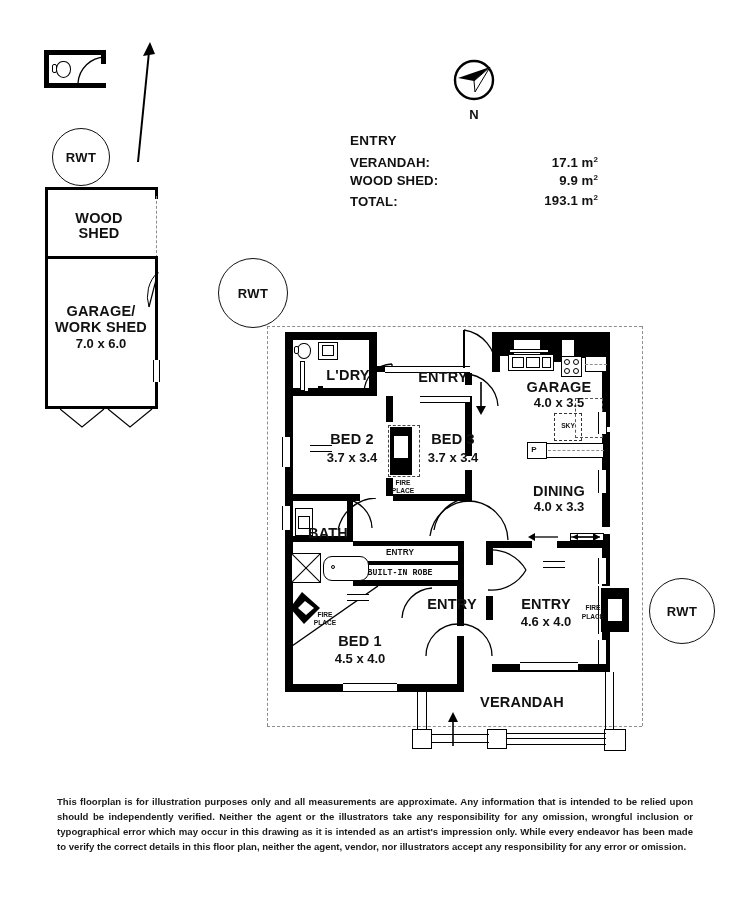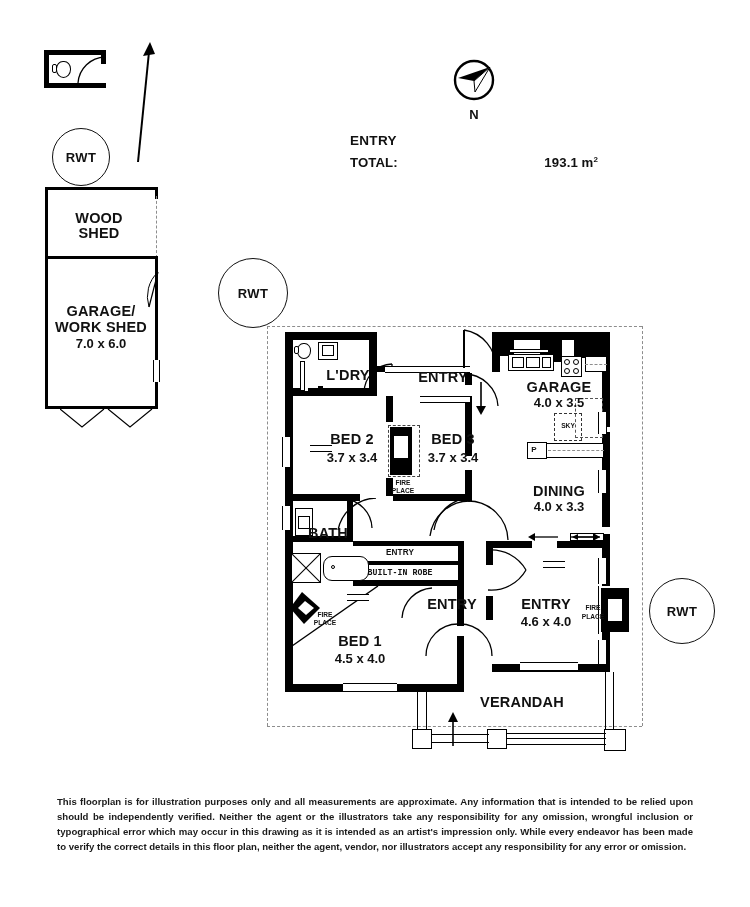--- a/index.html
+++ b/index.html
@@ -151,20 +151,28 @@
     <svg width="44" height="44" viewBox="0 0 44 44">
       <circle cx="22" cy="22" r="19" fill="#fff" stroke="#000" stroke-width="2.4"></circle>
       <polygon points="38,9 22,23 6,20" fill="#000"></polygon>
       <polygon points="38,9 22,23 23,34" fill="#fff" stroke="#000" stroke-width="1"></polygon>
     </svg>
     <div class="compass-n">N</div>
   </div>
 
   <div class="area-box">
     <div class="area-title">ENTRY</div>
+    <div class="area-row">
+      <span>VERANDAH:</span>
+      <span class="v"><span>17.1</span>&nbsp;<span>m</span><sup>2</sup></span>
+    </div>
+    <div class="area-row">
+      <span>WOOD SHED:</span>
+      <span class="v"><span>9.9</span>&nbsp;<span>m</span><sup>2</sup></span>
+    </div>
     <div class="area-row total">
       <span>TOTAL:</span>
       <span class="v"><span>193.1</span>&nbsp;<span>m</span><sup>2</sup></span>
     </div>
   </div>
 
   <div class="rwt" style="left:218px; top:258px; width:70px; height:70px;">
     <span>RWT</span>
   </div>
 

